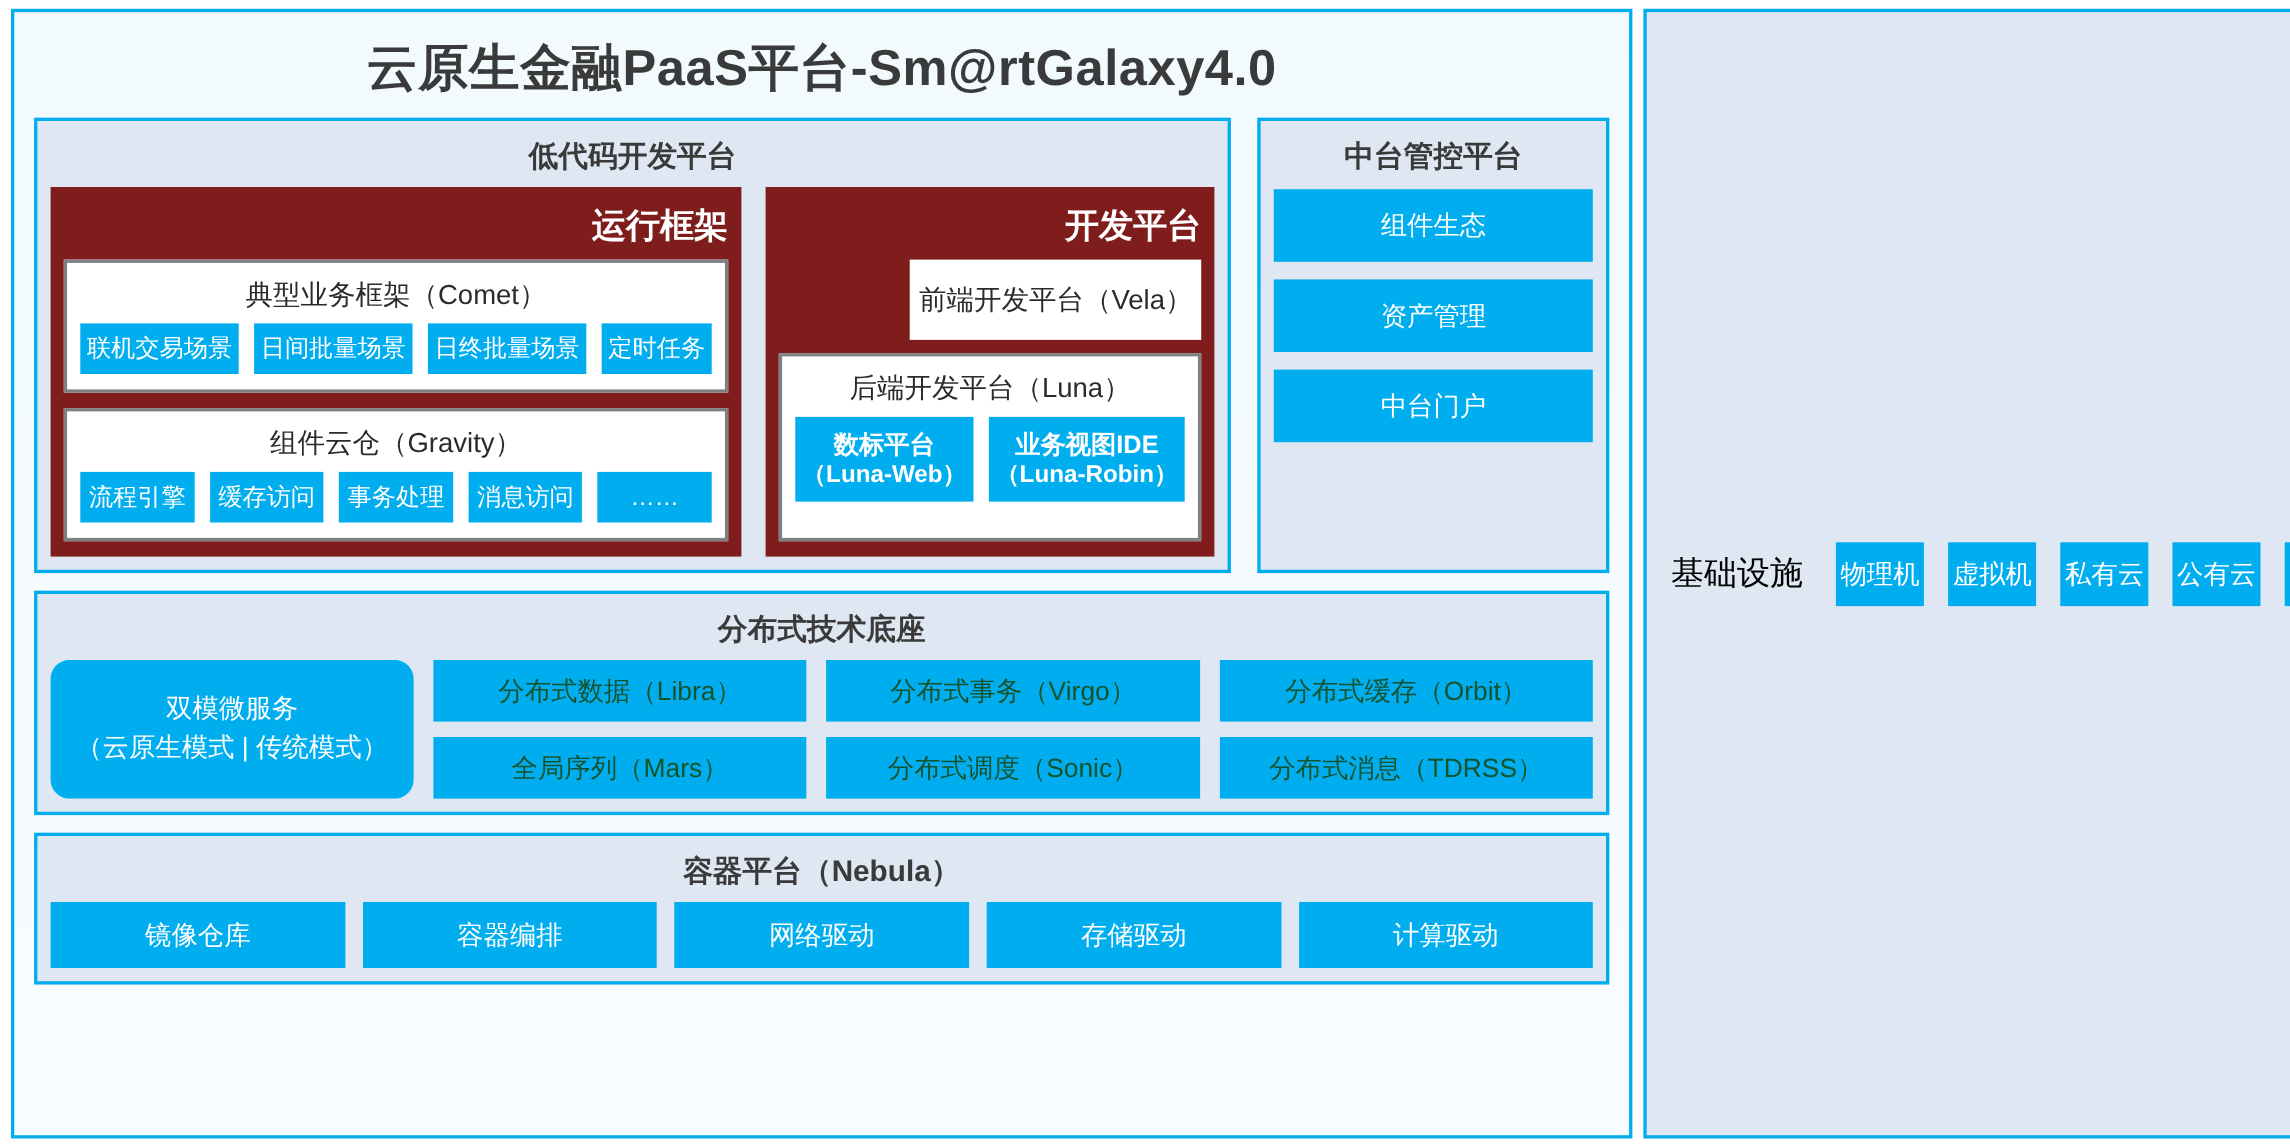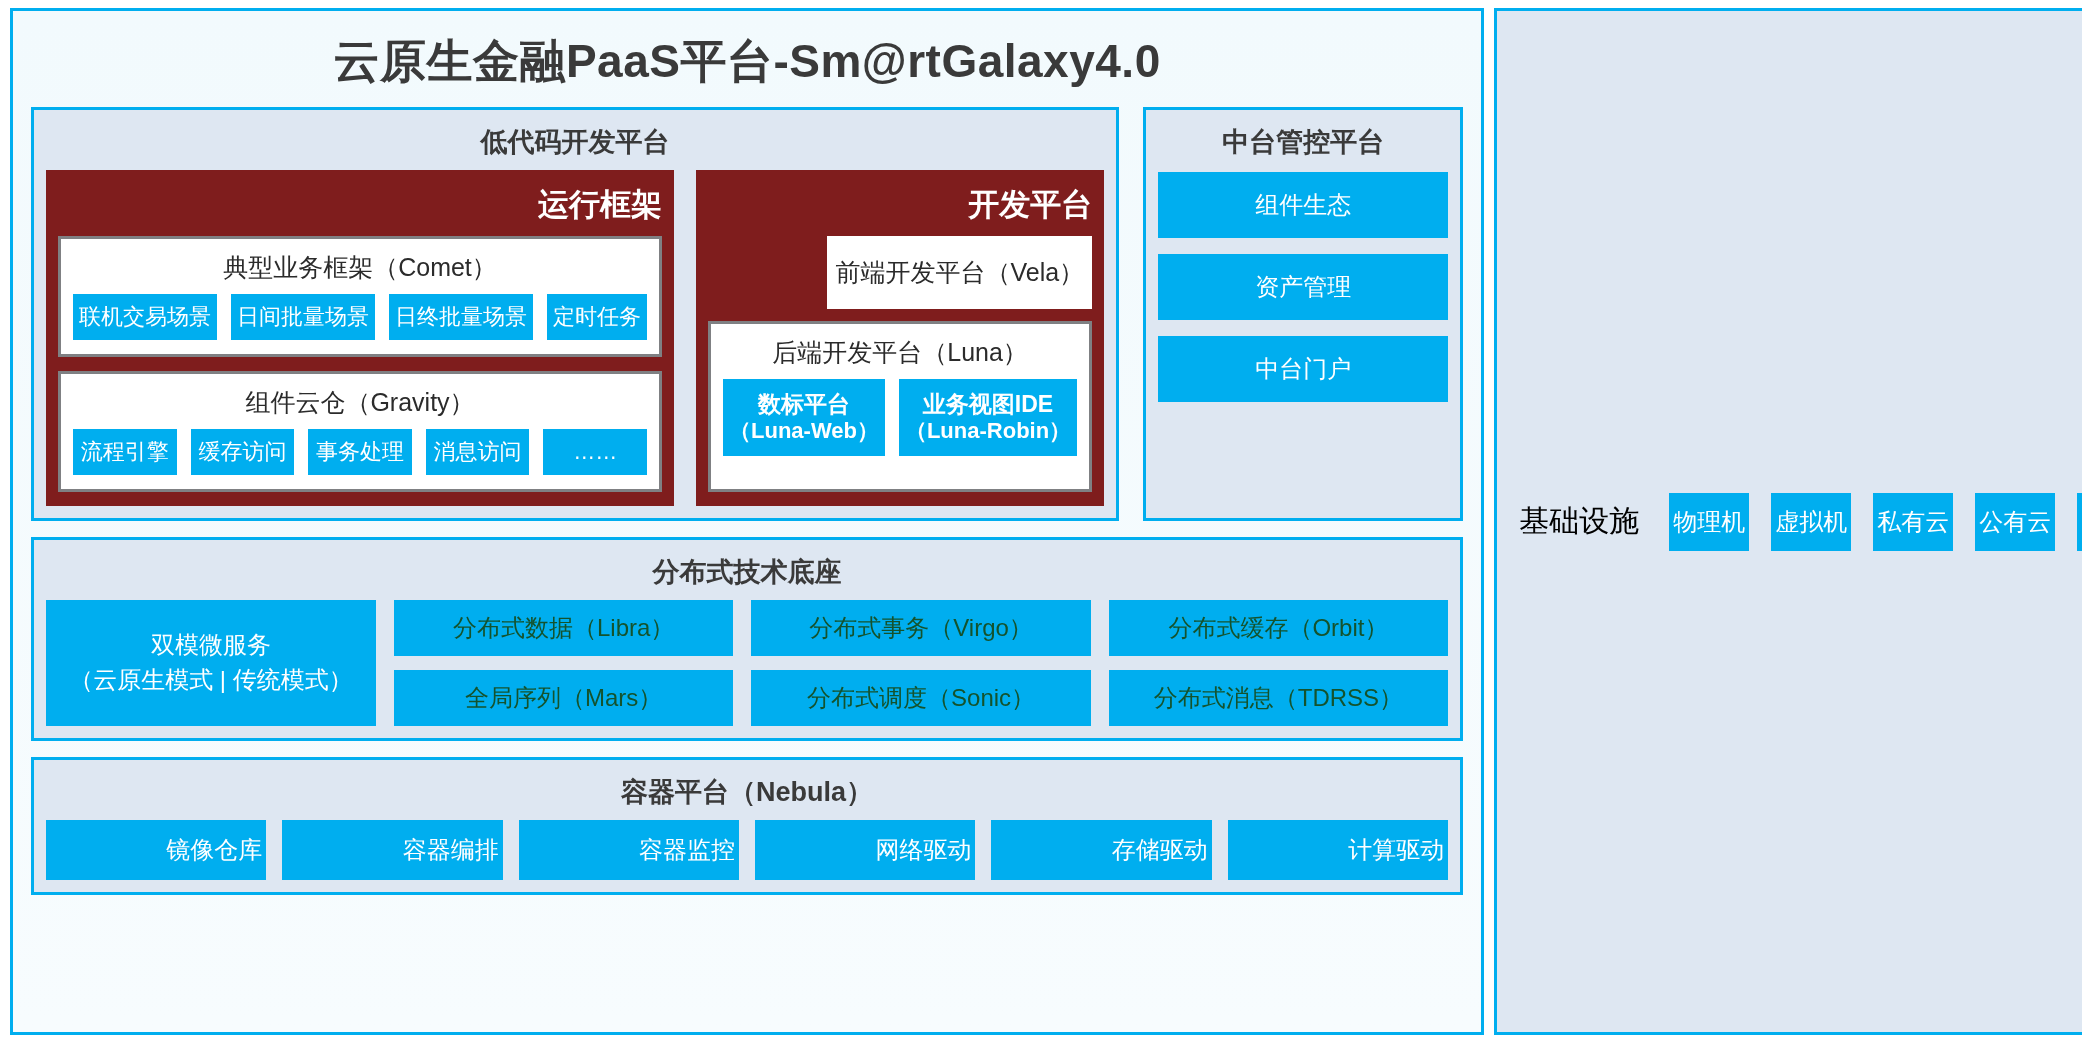--- a/index.html
+++ b/index.html
@@ -124,35 +124,35 @@
     padding: 17px 4px;
   }
 
   
   .dist-body { display: flex; gap: 18px; align-items: stretch; }
   .dist-wide {
     background: #00AEEF; color: #ffffff;
     flex: 0 0 330px;
     display: flex; flex-direction: column;
     align-items: center; justify-content: center;
-    font-size: 24px; line-height: 1.45; text-align: center;
+    font-size: 24px; line-height: 1.45; text-align: center; border-radius: 17px;
   }
   .dist-col { flex: 1 1 0; display: flex; flex-direction: column; gap: 14px; }
   .dist-cell {
     background: #00AEEF; color: #14532d;
     text-align: center; font-size: 24px;
     padding: 12px 4px;
     white-space: nowrap;
   }
 
   
   .cont-body { display: flex; gap: 16px; }
   .cont-cell {
     background: #00AEEF; color: #ffffff;
-    text-align: right; font-size: 24px;
+    text-align: center; font-size: 24px;
     padding: 14px 4px; flex: 1 1 0;
     white-space: nowrap;
   }
 
   
   .infra {
     flex: 0 0 auto;
     border: 3px solid #00AEEF;
     background: #DEE7F2;
     display: flex; align-items: center;
@@ -276,21 +276,20 @@
         </div>
 
       </div>
     </div>
 
     <div class="panel gap-md">
       <div class="panel-title">容器平台（Nebula）</div>
       <div class="cont-body">
         <div class="cont-cell">镜像仓库</div>
         <div class="cont-cell">容器编排</div>
-        <div class="cont-cell">容器监控</div>
         <div class="cont-cell">网络驱动</div>
         <div class="cont-cell">存储驱动</div>
         <div class="cont-cell">计算驱动</div>
       </div>
     </div>
 
   </div>
 
   <div class="infra">
     <div class="infra-label">基础设施</div>

